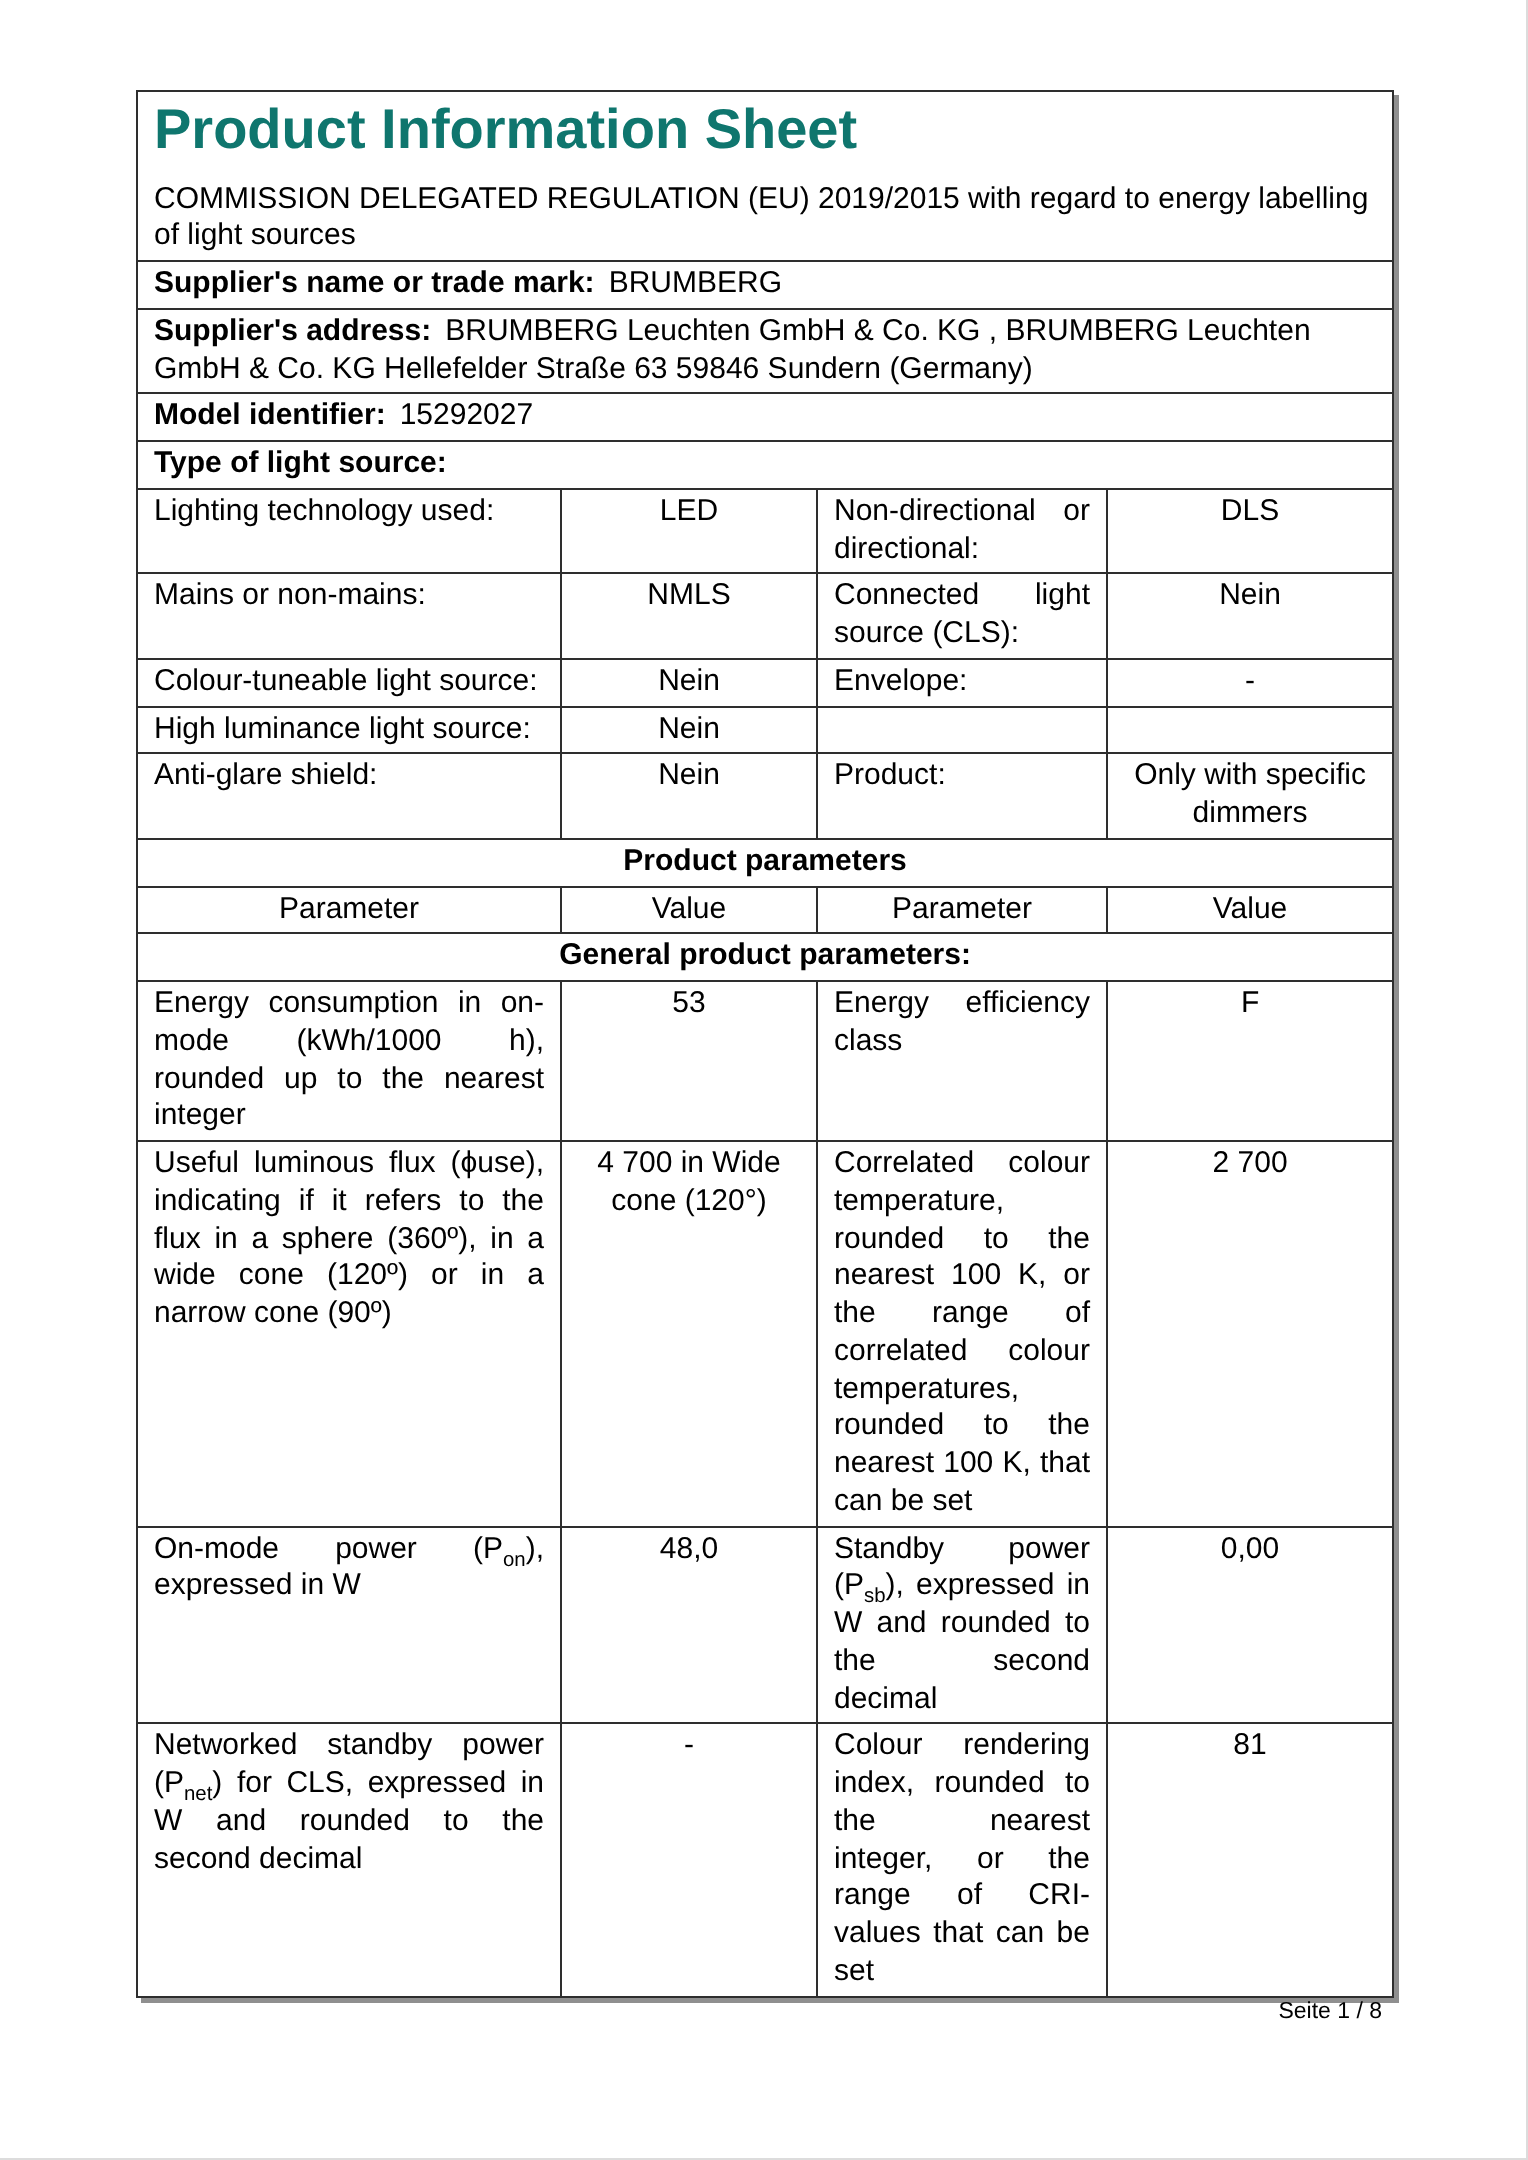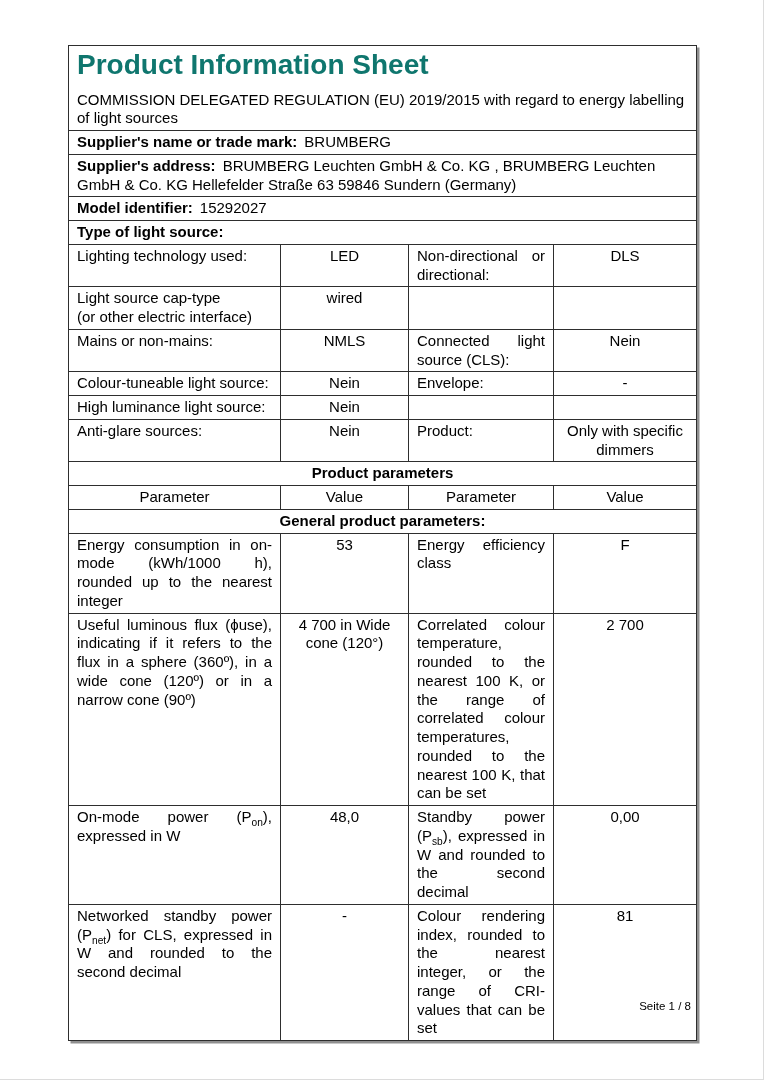--- a/index.html
+++ b/index.html
@@ -101,46 +101,39 @@
         </td>
       </tr>
 
       <tr>
         <td class="param">Lighting technology used:</td>
         <td class="val">LED</td>
         <td class="param">Non-directional or directional:</td>
         <td class="val">DLS</td>
       </tr>
       <tr>
-        <td class="param">Light source cap-type
-(or other electric interface)</td>
-        <td class="val">wired</td>
-        <td class="param"></td>
-        <td class="val"></td>
-      </tr>
-      <tr>
         <td class="param">Mains or non-mains:</td>
         <td class="val">NMLS</td>
         <td class="param">Connected light source (CLS):</td>
         <td class="val">Nein</td>
       </tr>
       <tr>
         <td class="param">Colour-tuneable light source:</td>
         <td class="val">Nein</td>
         <td class="param">Envelope:</td>
         <td class="val">-</td>
       </tr>
       <tr>
         <td class="param">High luminance light source:</td>
         <td class="val">Nein</td>
         <td class="param"></td>
         <td class="val"></td>
       </tr>
       <tr>
-        <td class="param">Anti-glare sources:</td>
+        <td class="param">Anti-glare shield:</td>
         <td class="val">Nein</td>
         <td class="param">Product:</td>
         <td class="val">Only with specific dimmers</td>
       </tr>
 
       <tr>
         <td colspan="4" class="section-hd">Product parameters</td>
       </tr>
 
       <tr>

